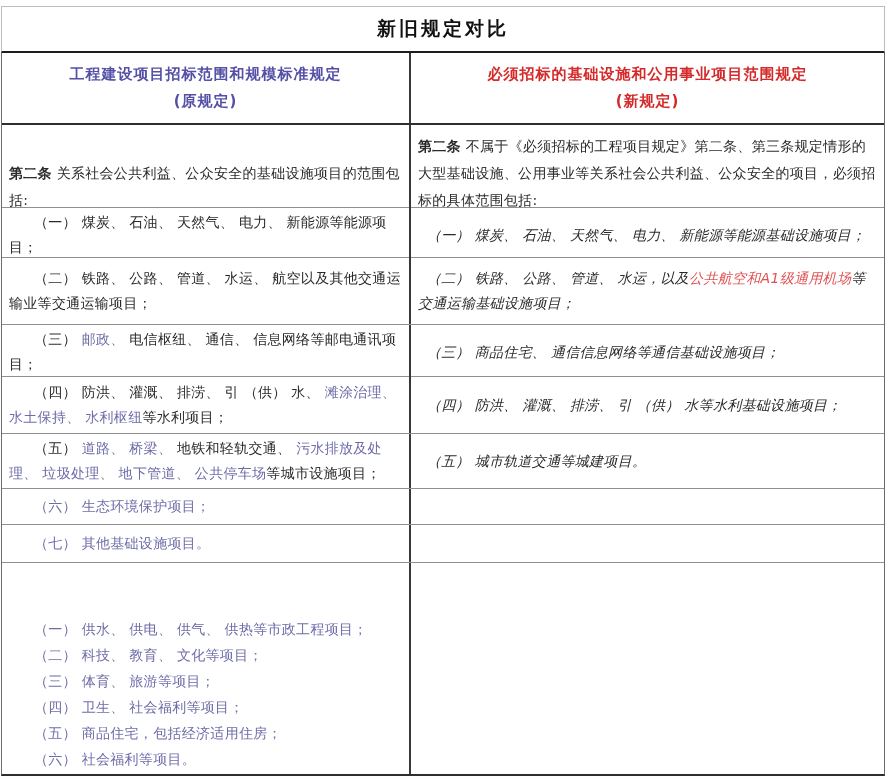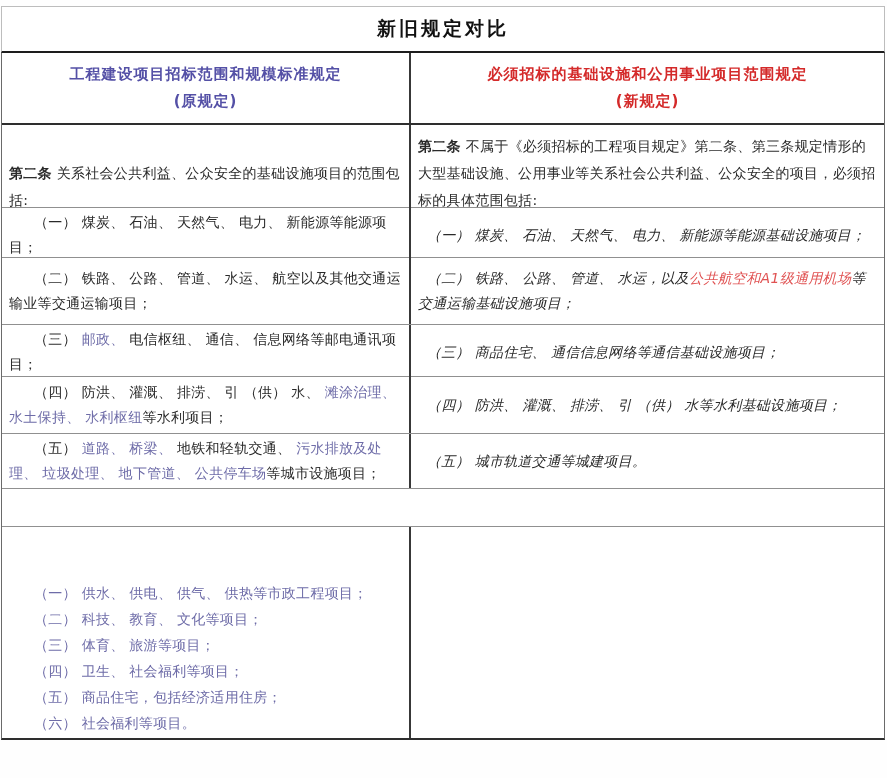--- a/index.html
+++ b/index.html
@@ -124,22 +124,31 @@
 
     <div class="row" style="height:55px">
       <div class="cell left">
         <p class="para ind1"><span>（五） </span><span class="seg-p">道路、 桥梁、</span><span> 地铁和轻轨交通、 </span><span class="seg-p">污水排放及处理、 垃圾处理、 地下管道、 公共停车场</span><span>等城市设施项目；</span></p>
       </div>
       <div class="cell">
         <p class="para ind2"><span>（五） 城市轨道交通等城建项目。</span></p>
       </div>
     </div>
 
+    <div class="row" style="height:36px">
+      <div class="cell left">
+        <p class="para ind1"><span class="seg-p">（六） 生态环境保护项目；</span></p>
+      </div>
+      <div class="cell"></div>
+    </div>
 
     <div class="row" style="height:38px">
+      <div class="cell left">
+        <p class="para ind1"><span class="seg-p">（七） 其他基础设施项目。</span></p>
+      </div>
       <div class="cell"></div>
     </div>
 
     <div class="row" style="height:211px">
       <div class="cell left top">
         <p class="para r9p ind1"><span class="seg-p">（一） 供水、 供电、 供气、 供热等市政工程项目；</span></p>
         <p class="para r9p ind1"><span class="seg-p">（二） 科技、 教育、 文化等项目；</span></p>
         <p class="para r9p ind1"><span class="seg-p">（三） 体育、 旅游等项目；</span></p>
         <p class="para r9p ind1"><span class="seg-p">（四） 卫生、 社会福利等项目；</span></p>
         <p class="para r9p ind1"><span class="seg-p">（五） 商品住宅，包括经济适用住房；</span></p>

